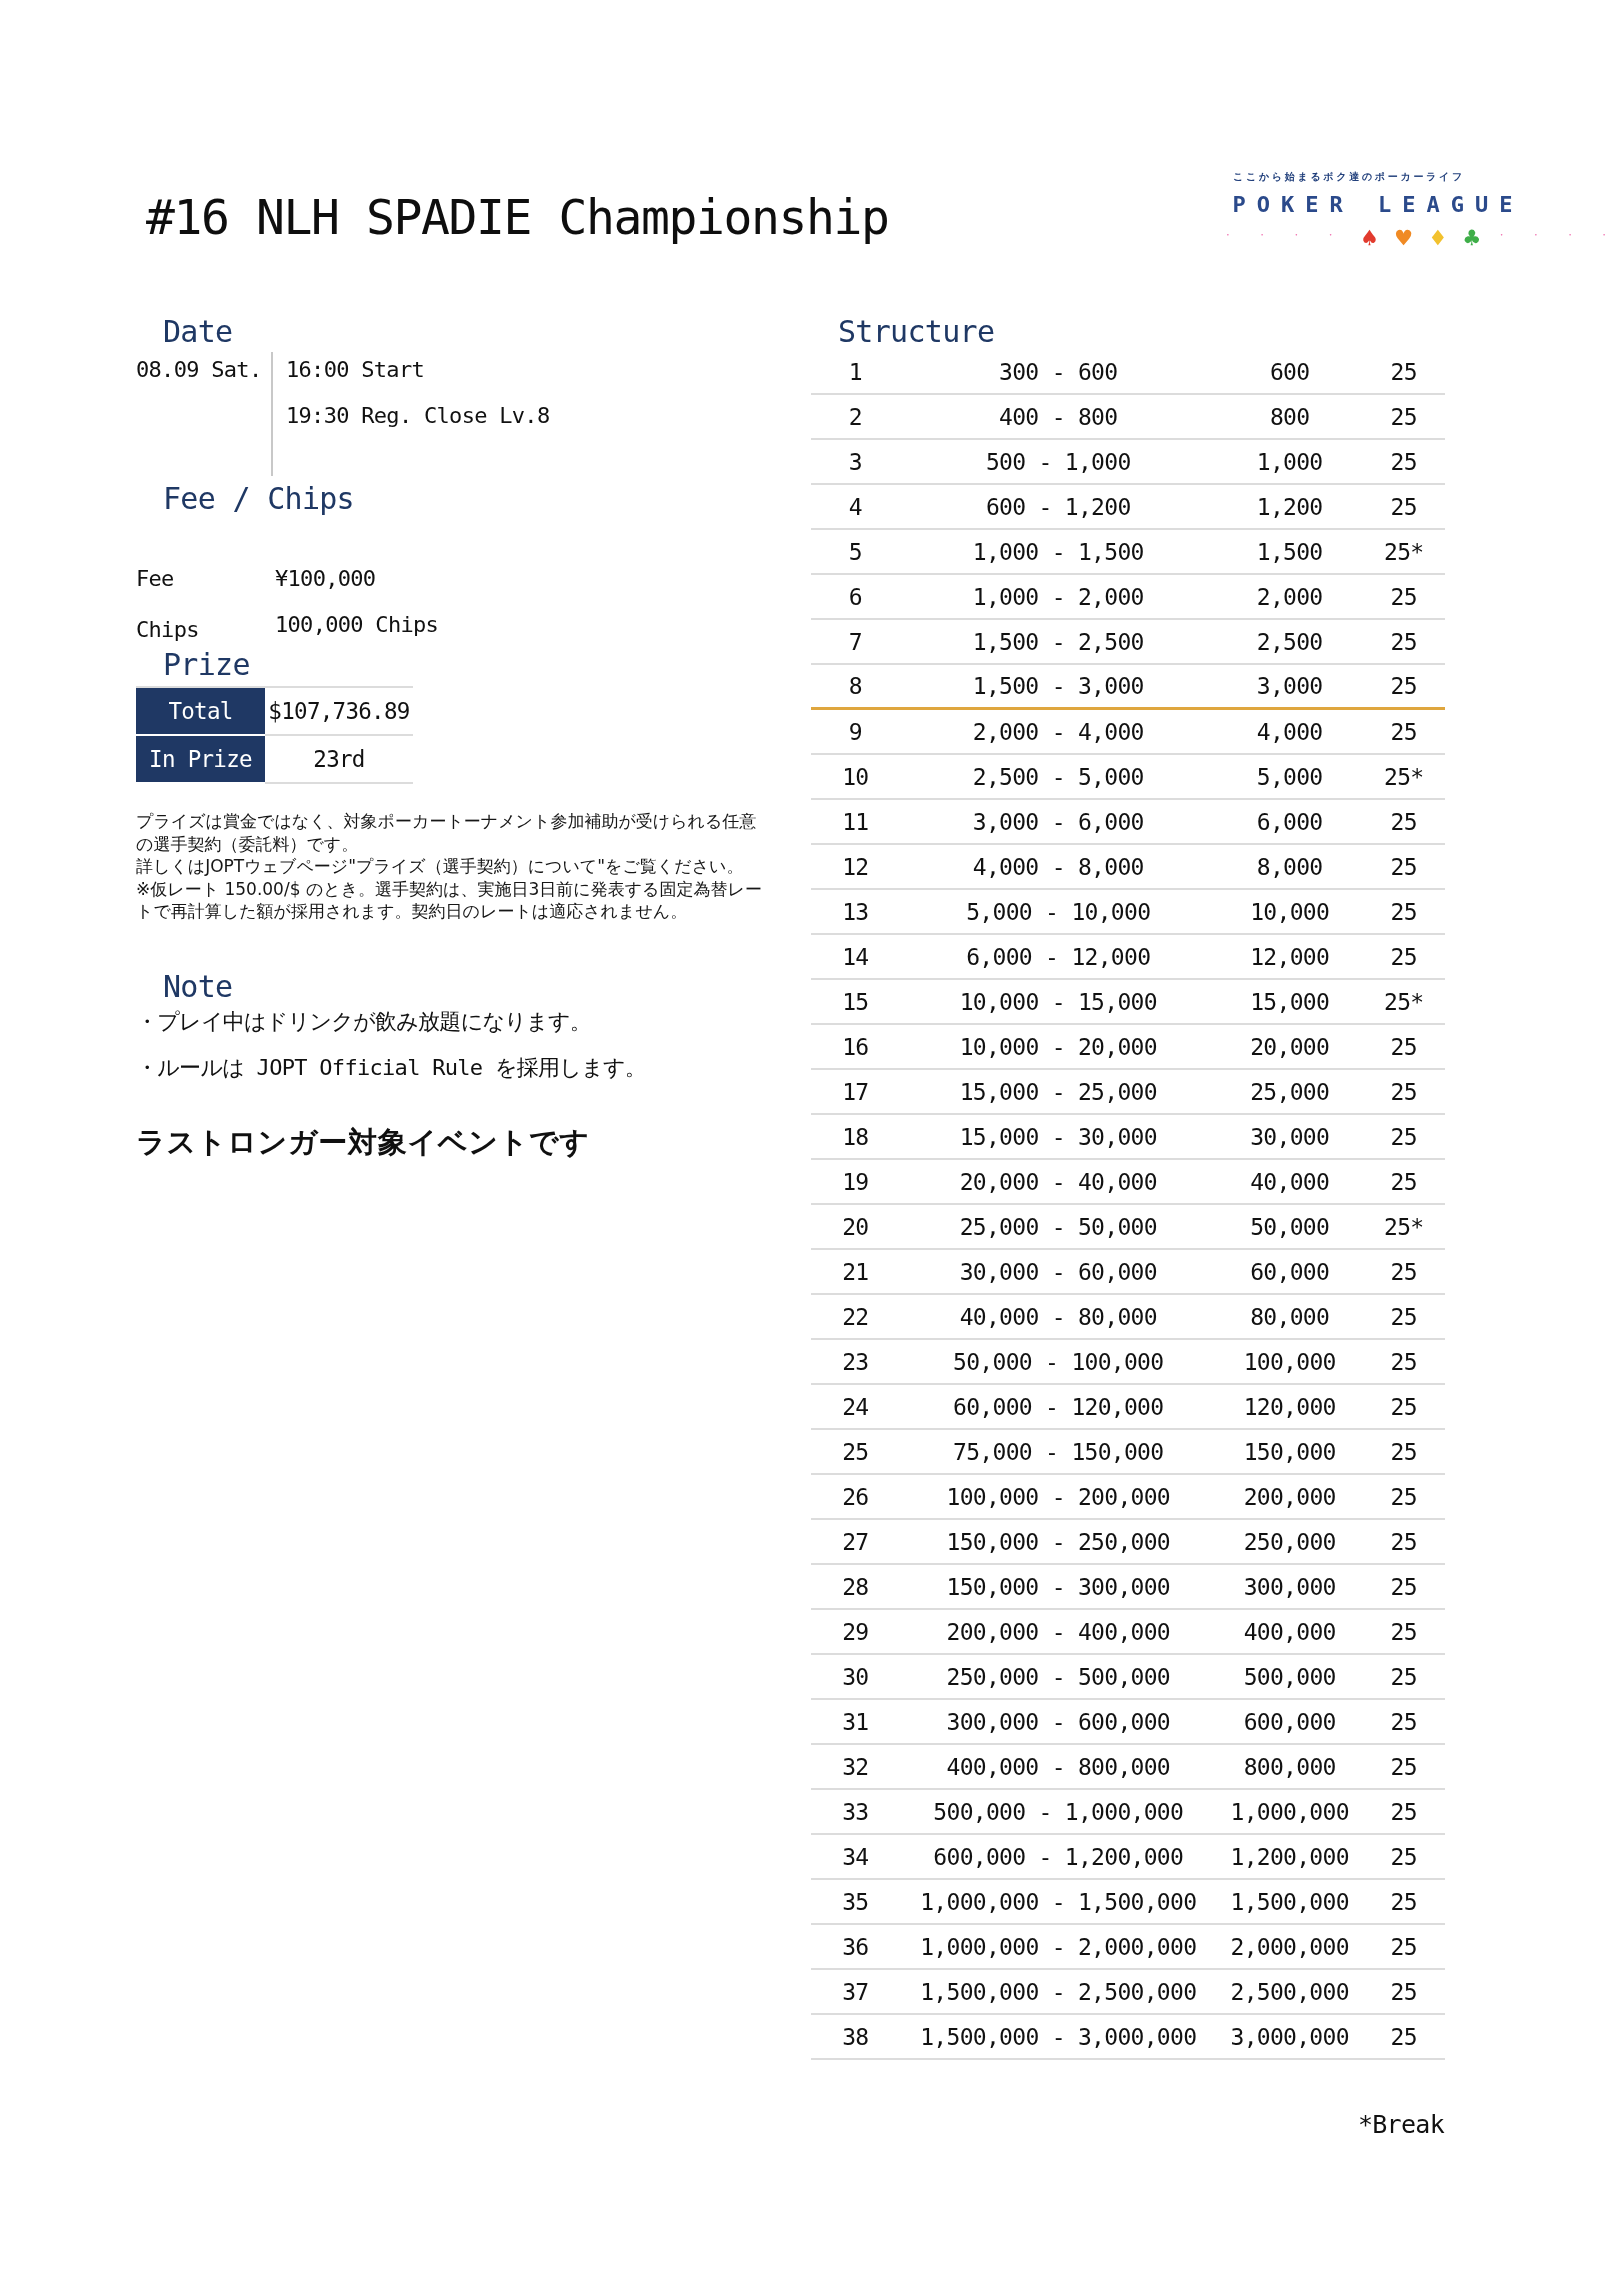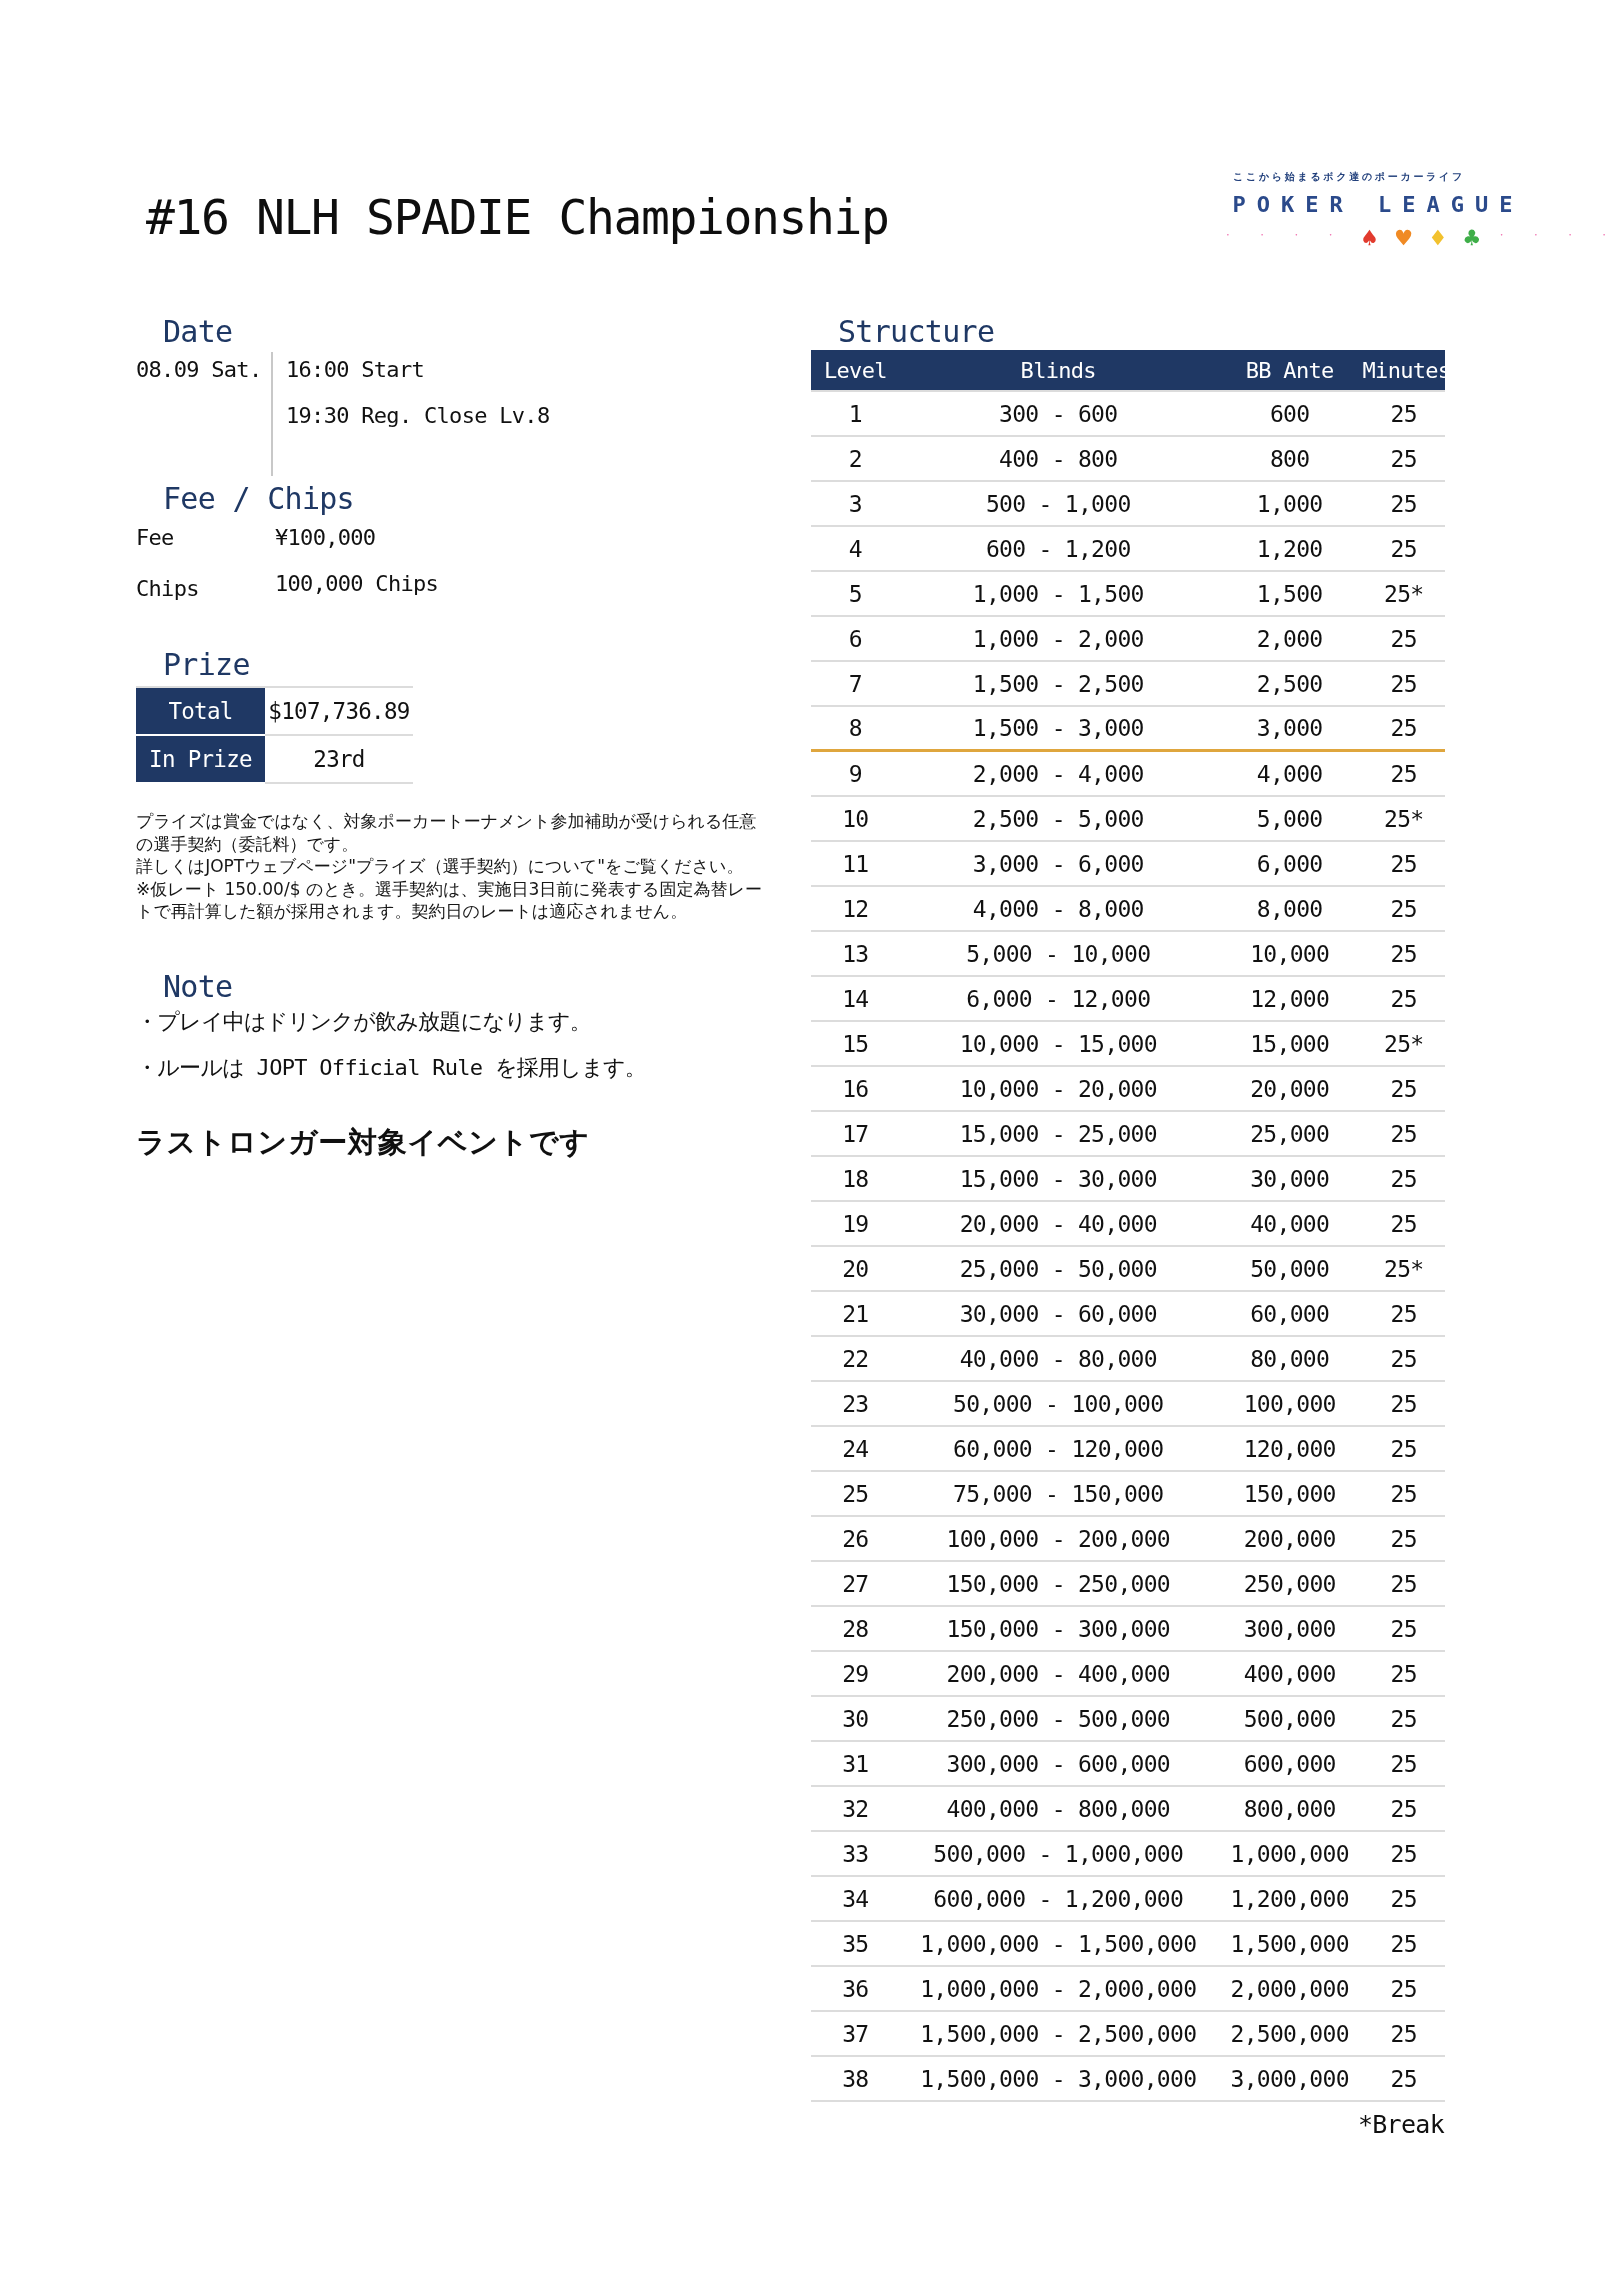--- a/index.html
+++ b/index.html
@@ -40,21 +40,21 @@
   .suit-club    { color:var(--suit_club,#3FAE49); }
 
   
   .h { color:var(--navy,#1F3864); font-size:30px; letter-spacing:-0.7px; white-space:nowrap;margin-left:27px; }
 
   
   .date-day, .date-time { font-size:22px; letter-spacing:-0.7px; white-space:nowrap; }
   .date-divider { left:271px; top:352px; width:2px; height:124px; background:#c8c8c8; }
 
   
-  .kv-label, .kv-value { font-size:22px; letter-spacing:-0.7px; white-space:nowrap; }
+  .kv-label, .kv-value { font-size:22px; letter-spacing:-0.7px; white-space:nowrap;margin-top:41px; }
 
   
   .prize-table { left:136px; top:686px; width:277px; border-top:2px solid var(--separator,#DCDCDC); }
   .prize-row { display:flex; height:48px; }
   .prize-label {
     width:129px; background:var(--navy,#1F3864); color:#fff; font-size:22.5px; letter-spacing:-0.7px;
     display:flex; align-items:center; justify-content:center; border-bottom:2.7px solid #ffffff; white-space:nowrap;
   }
   .prize-value {
     flex:1; font-size:22.5px; letter-spacing:-0.7px; display:flex; align-items:center; justify-content:center;
@@ -134,26 +134,20 @@
 
 <div class="abs h" style="left:136px; top:969px;">Note</div>
 <div class="abs note-items">
   <div class="note-item">・プレイ中はドリンクが飲み放題になります。</div>
   <div class="note-item">・ルールは JOPT Official Rule を採用します。</div>
 </div>
 <div class="abs last-longer">ラストロンガー対象イベントです</div>
 
 <div class="abs h" style="left:811px; top:314px;">Structure</div>
 <div class="abs structure-table">
-  <div class="t-header">
-    <div class="c-level">Level</div>
-    <div class="c-blinds">Blinds</div>
-    <div class="c-bbante">BB Ante</div>
-    <div class="c-minutes">Minutes</div>
-  </div>
   <div id="structure-body">
       <div class="t-row">
         <div class="c-level">1</div>
         <div class="c-blinds">300 - 600</div>
         <div class="c-bbante">600</div>
         <div class="c-minutes">25</div>
       </div>
       <div class="t-row">
         <div class="c-level">2</div>
         <div class="c-blinds">400 - 800</div>

